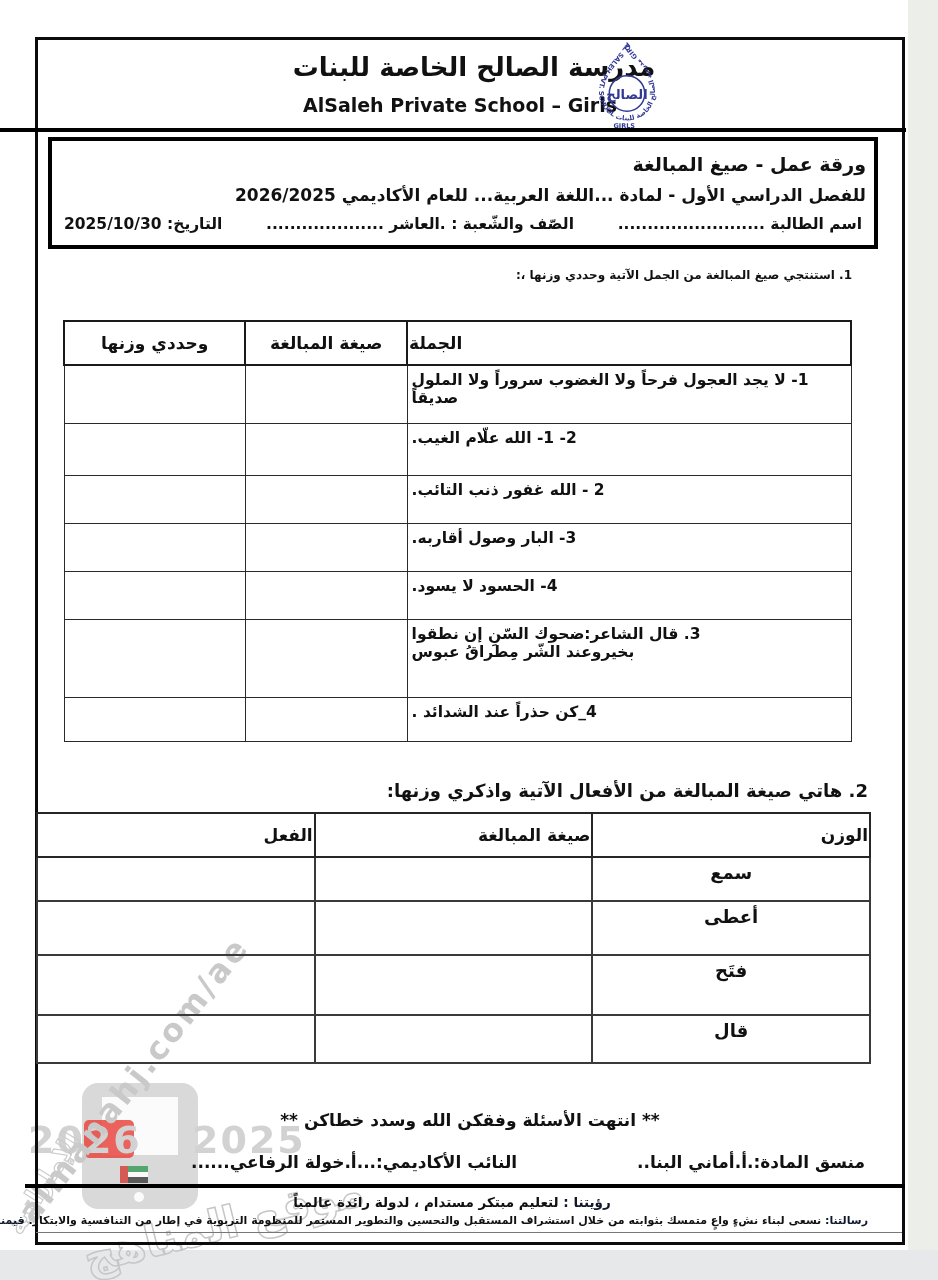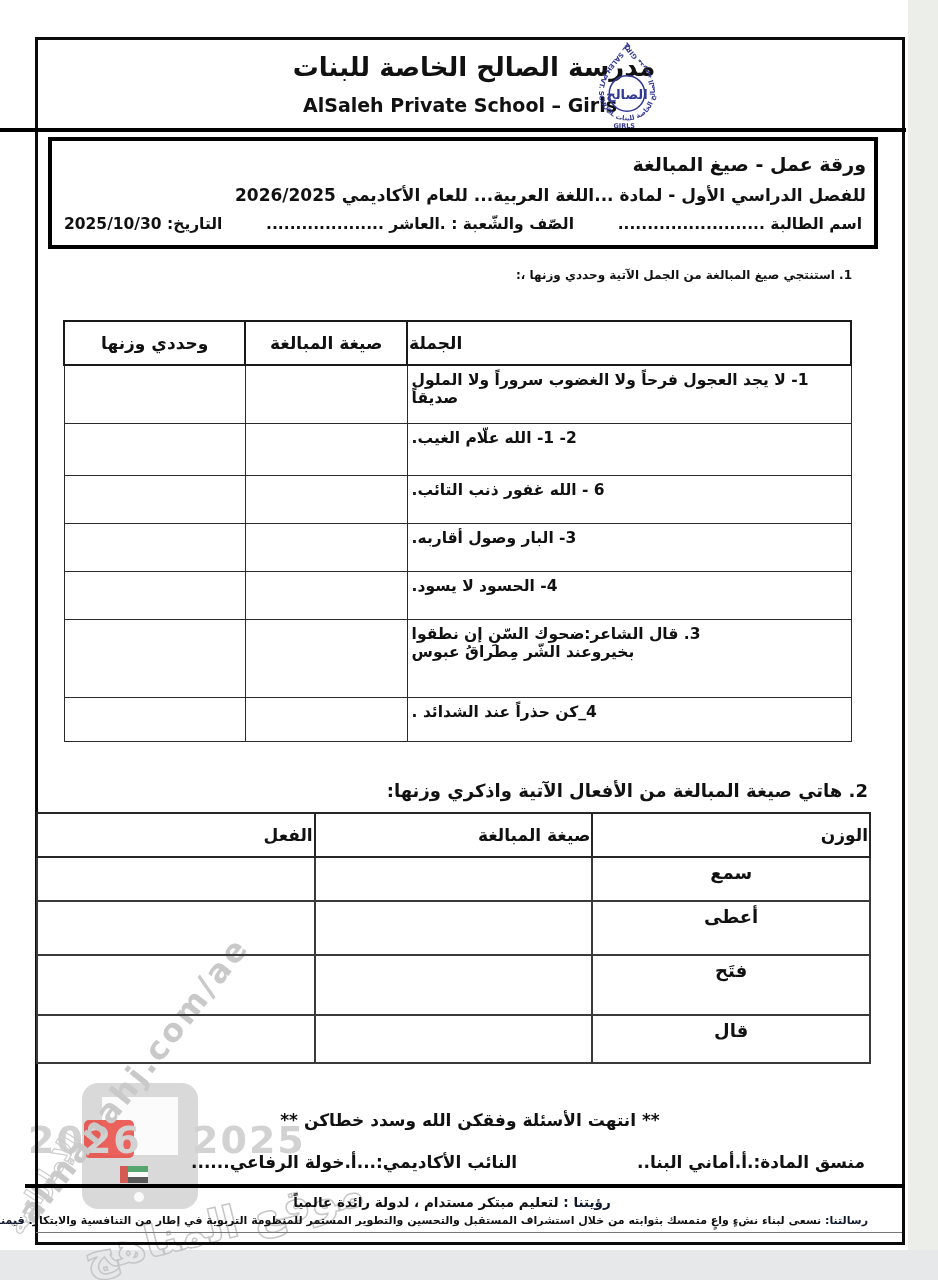--- a/index.html
+++ b/index.html
@@ -140,21 +140,21 @@
     <td class="c-sent">1- لا يجد العجول فرحاً ولا الغضوب سروراً ولا الملول صديقاً</td>
     <td class="c-form"></td>
     <td class="c-wazn"></td>
   </tr>
   <tr style="height:52px">
     <td class="c-sent">2- 1- الله علّام الغيب.</td>
     <td class="c-form"></td>
     <td class="c-wazn"></td>
   </tr>
   <tr style="height:48px">
-    <td class="c-sent">6 - الله غفور ذنب التائب.</td>
+    <td class="c-sent">2 - الله غفور ذنب التائب.</td>
     <td class="c-form"></td>
     <td class="c-wazn"></td>
   </tr>
   <tr style="height:48px">
     <td class="c-sent">3- البار وصول أقاربه.</td>
     <td class="c-form"></td>
     <td class="c-wazn"></td>
   </tr>
   <tr style="height:48px">
     <td class="c-sent">4- الحسود لا يسود.</td>

